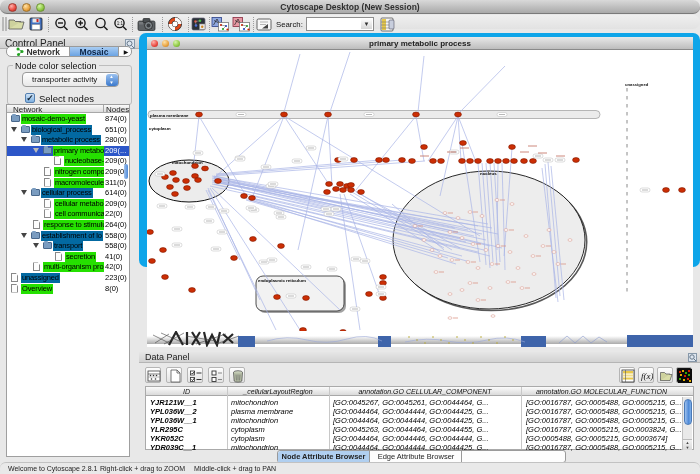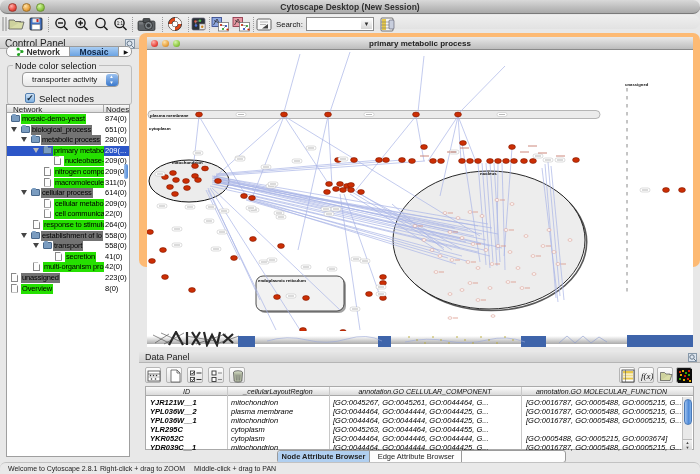--- a/index.html
+++ b/index.html
@@ -42,24 +42,24 @@
 #treehead .c2 { position:absolute; left:99px; top:0px; }
 #treehead .dv { position:absolute; left:96px; top:0; height:8px; border-left:1px solid #a8a8a8; }
 .trow { position:absolute; left:0; width:122px; height:10px; font-size:7.5px; letter-spacing:-0.15px; white-space:nowrap; }
 .trow .tri { position:absolute; top:2px; width:0; height:0; border-left:3.5px solid transparent; border-right:3.5px solid transparent; border-top:5px solid #444; }
 .trow .fold { position:absolute; top:1px; width:9px; height:7px; background:#7a9cc0; border:0.5px solid #49688c; border-radius:1px; }
 .trow .fold:before { content:""; position:absolute; left:0px; top:-2px; width:4px; height:2px; background:#7a9cc0; border-radius:1px 1px 0 0; }
 .trow .file { position:absolute; top:0px; width:7px; height:9px; background:#fdfdfd; border:0.5px solid #888; clip-path:polygon(0 0,70% 0,100% 30%,100% 100%,0 100%); }
 .trow .lab { position:absolute; top:0px; height:10px; line-height:10px; padding:0 1px; color:#000; }
 .trow .cnt { position:absolute; left:98px; top:0; height:10px; line-height:10px; color:#000; letter-spacing:0; }
 .bgG { background:#25e000; }
-.bgR { background:#737373; }
+.bgR { background:#0369a1; }
 .selrow { background:#2c56c8;text-decoration:underline; }
 
-#desk { left:139px; top:33px; width:561px; height:234px; background:#fdba74; }
+#desk { left:139px; top:33px; width:561px; height:234px; background:#0ea5e9; }
 #deskin { position:absolute; left:8px; top:4px; width:546px; height:308px; background:#fff; }
 #nwtitle { position:absolute; left:8px; top:4px; width:546px; height:13px; background:linear-gradient(#e9e9e9,#bdbdbd); border-bottom:1px solid #8a8a8a; }
 #nwtitle .title { position:absolute; left:0; right:0; top:2px; text-align:center; font-size:8px; font-weight:bold; color:#222; }
 #nwtitle .tl { top:3px; width:7px; height:7px; }
 #nwtitle .t1 { left:4px;  background:radial-gradient(circle at 35% 30%, #ffb3ad, #e9493f 60%, #b2241c);}
 #nwtitle .t2 { left:15px; background:radial-gradient(circle at 35% 30%, #ffe3a8, #e9a23f 60%, #b2741c);}
 #nwtitle .t3 { left:26px; background:radial-gradient(circle at 35% 30%, #d6f5a8, #8fc943 60%, #5d9420);}
 
 #dpanel { left:139px; top:352px; width:561px; height:110px; background:#e8e8e8; }
 #dphead { position:absolute; left:0; top:0; width:561px; height:11px; background:linear-gradient(#e6e6e6,#d2d2d2); border-bottom:1px solid #b5b5b5; }
@@ -792,20 +792,21 @@
         <div class="drow" style="top:28.5px">
           <b>YPL036W__1</b>
           <span class="r2">mitochondrion</span>
           <span class="r3">[GO:0044464, GO:0044444, GO:0044425, G...</span>
           <span class="r4">[GO:0016787, GO:0005488, GO:0005215, G...</span>
         </div>
         <div class="drow" style="top:37.5px">
           <b>YLR295C</b>
           <span class="r2">cytoplasm</span>
           <span class="r3">[GO:0045263, GO:0044464, GO:0044455, G...</span>
+          <span class="r4">[GO:0016787, GO:0005215, GO:0003824, G...</span>
         </div>
         <div class="drow" style="top:46.5px">
           <b>YKR052C</b>
           <span class="r2">cytoplasm</span>
           <span class="r3">[GO:0044464, GO:0044446, GO:0044444, G...</span>
           <span class="r4">[GO:0005488, GO:0005215, GO:0003674]</span>
         </div>
         <div class="drow" style="top:55.5px">
           <b>YDR039C__1</b>
           <span class="r2">mitochondrion</span>

